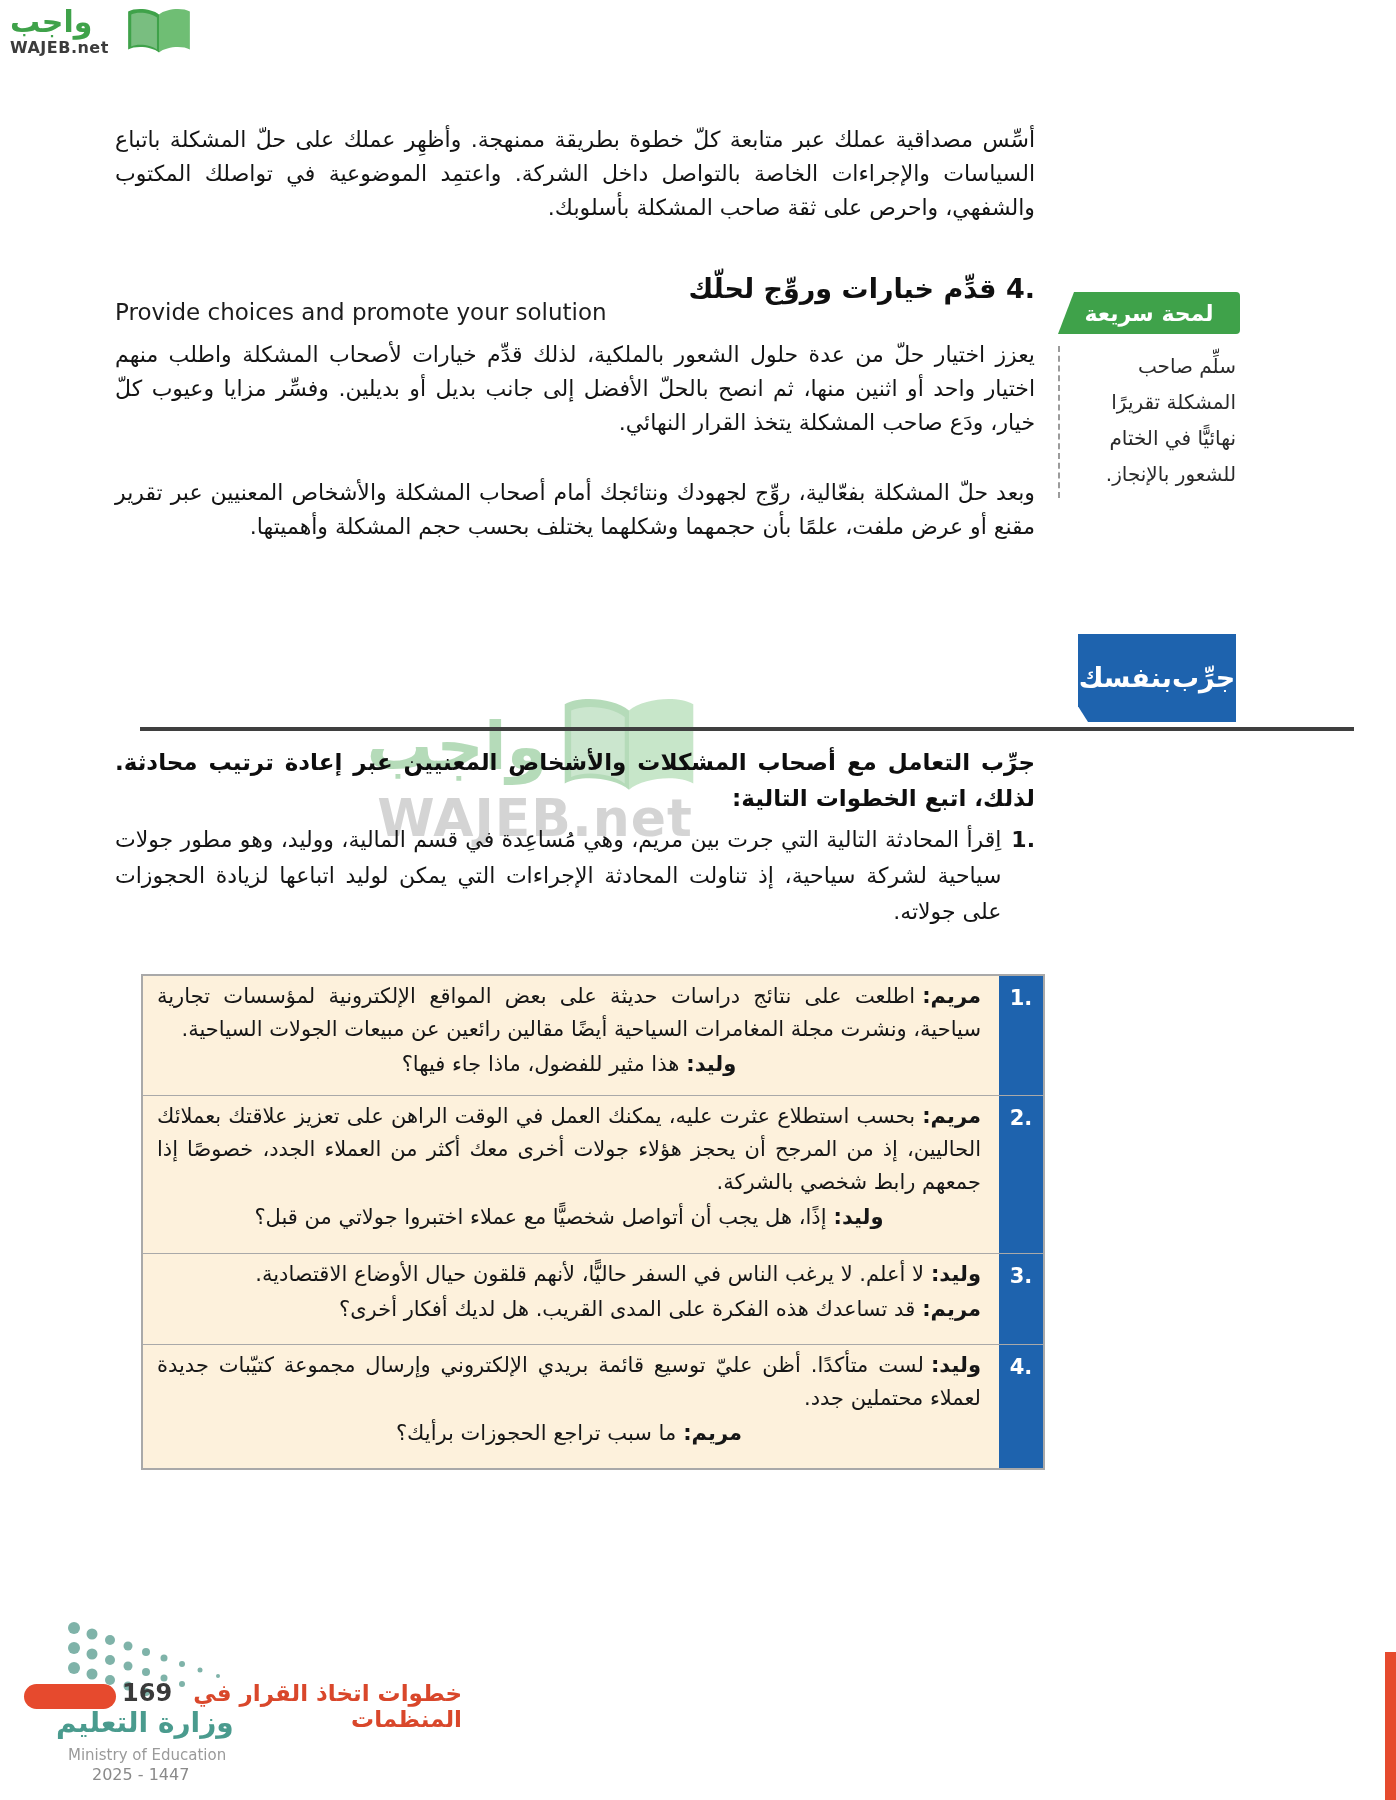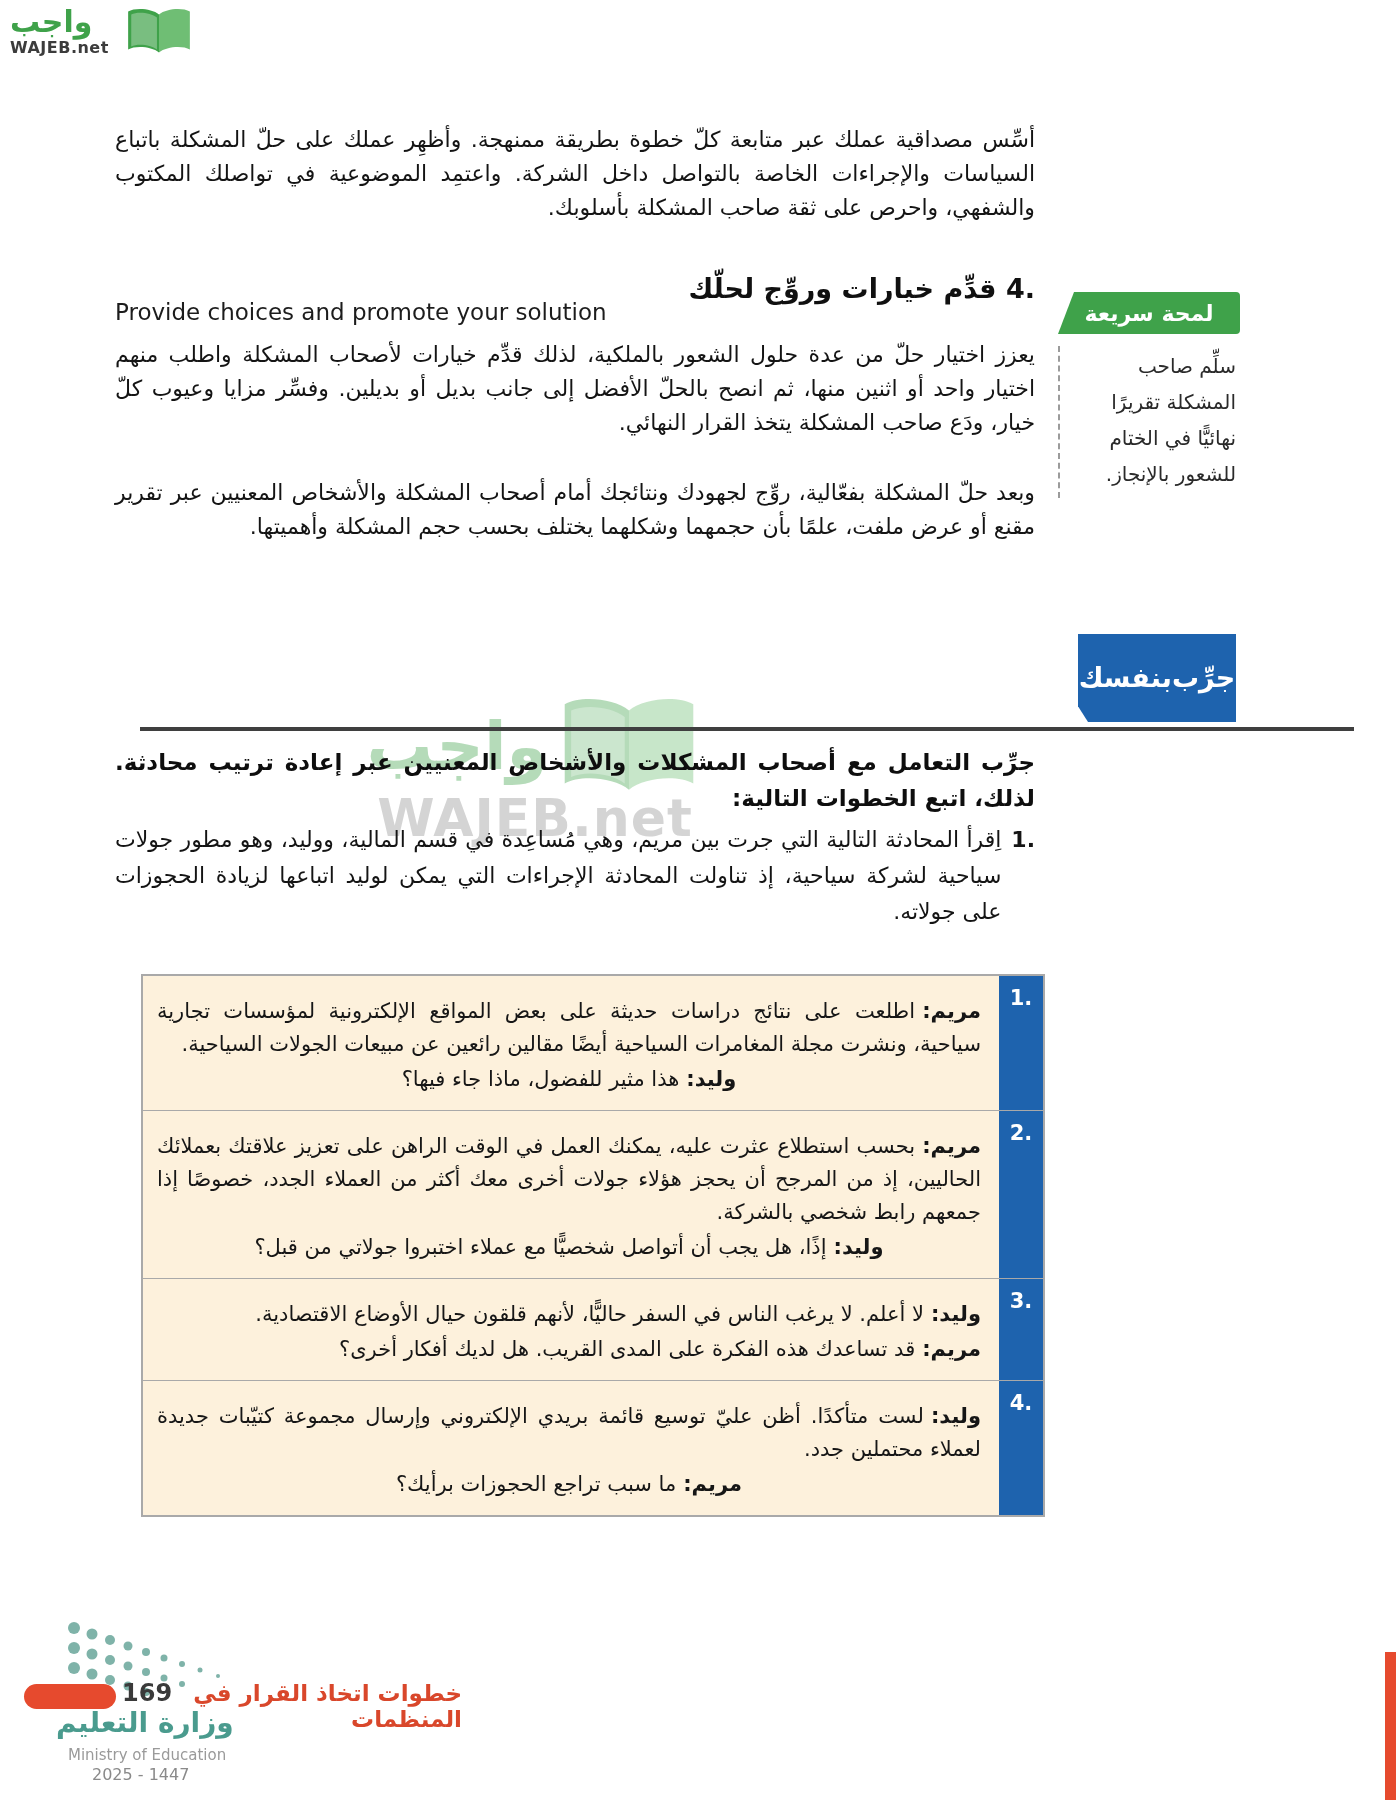--- a/index.html
+++ b/index.html
@@ -75,21 +75,21 @@
   .dialogue-table {
     top:974px; left:141px; width:904px; border:2px solid #a9a9a9; z-index:1;
     background:var(--cream,#fdf1dc);
   }
   .d-row { display:flex; border-bottom:1px solid #a9a9a9; }
   .d-row:last-child { border-bottom:none; }
   .d-num {
     width:44px; flex:0 0 44px; background:var(--blue,#1e63ae); color:#ffffff;
     font-weight:bold; font-size:21px; text-align:center; padding-top:10px;
   }
-  .d-cell { flex:1; background:var(--cream,#fdf1dc); padding:19px 18px 12px 14px; }
+  .d-cell { flex:1; background:var(--cream,#fdf1dc); padding:4px 18px 12px 14px; }
   .d-line { font-size:21px; line-height:33px; color:#161616; text-align:justify; margin-bottom:2px; }
   .d-line.center { text-align:center; }
   .speaker { font-weight:bold; margin-left:7px; }
 
   
   .dots { left:62px; top:1618px; z-index:1; }
   .pill {
     left:24px; top:1684px; width:92px; height:25px; border-radius:13px;
     background:var(--red,#e64a2e); z-index:1;
   }

